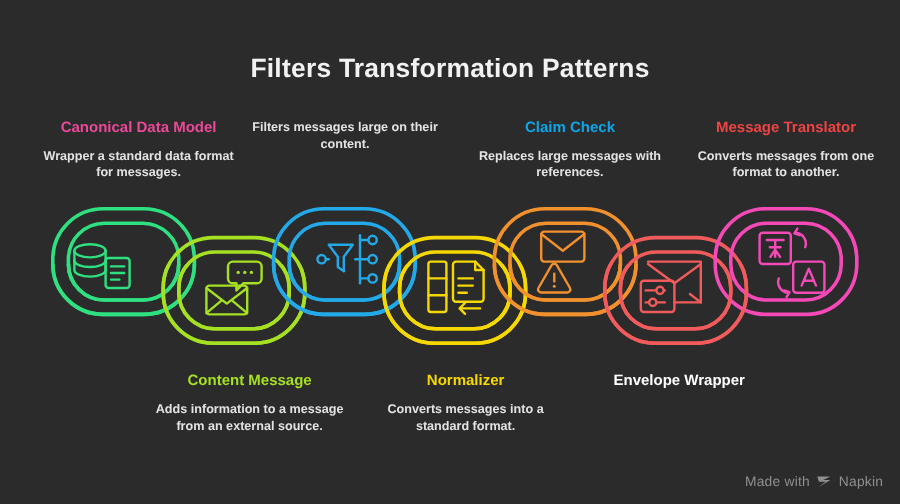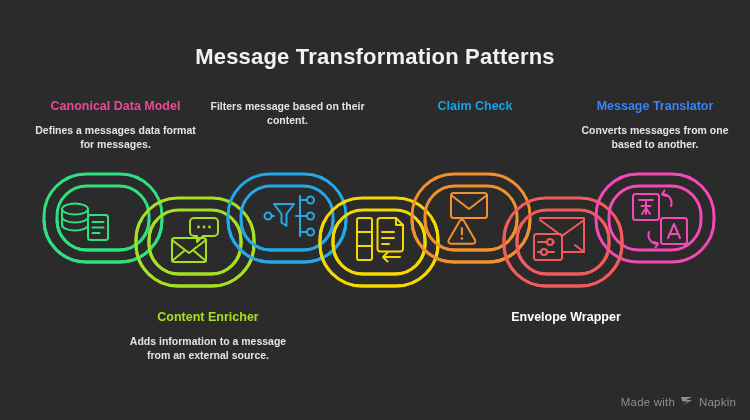--- a/index.html
+++ b/index.html
@@ -87,45 +87,50 @@
     color: #8f8f8f;
     letter-spacing: 0.2px;
   }
   #watermark .wm-logo { display: block; }
 </style>
 </head>
 <body>
 
 <div id="canvas">
 
-  <div id="page-title">Message Transformation Patterns</div>
+  <div id="page-title">Filters Transformation Patterns</div>
 
   <div class="caption" id="cap-canonical-data-model">
     <div class="cap-title" style="color:#ec4899">Canonical Data Model</div>
-    <div class="cap-desc">Defines a messages data format for messages.</div>
+    <div class="cap-desc">Wrapper a standard data format for messages.</div>
   </div>
 
   <div class="caption" id="cap-content-filter">
-    <div class="cap-desc">Filters message based on their content.</div>
+    <div class="cap-desc">Filters messages large on their content.</div>
   </div>
 
   <div class="caption" id="cap-claim-check">
     <div class="cap-title" style="color:#0ea5e9">Claim Check</div>
+    <div class="cap-desc">Replaces large messages with references.</div>
   </div>
 
   <div class="caption" id="cap-message-translator">
-    <div class="cap-title" style="color:#3b82f6">Message Translator</div>
-    <div class="cap-desc">Converts messages from one based to another.</div>
+    <div class="cap-title" style="color:#ef4444">Message Translator</div>
+    <div class="cap-desc">Converts messages from one format to another.</div>
   </div>
 
   <div class="caption" id="cap-content-enricher">
-    <div class="cap-title" style="color:#a6e022">Content Enricher</div>
+    <div class="cap-title" style="color:#a6e022">Content Message</div>
     <div class="cap-desc">Adds information to a message from an external source.</div>
   </div>
 
+  <div class="caption" id="cap-normalizer">
+    <div class="cap-title" style="color:#f5d800">Normalizer</div>
+    <div class="cap-desc">Converts messages into a standard format.</div>
+  </div>
 
   <div class="caption" id="cap-envelope-wrapper">
     <div class="cap-title" style="color:#ffffff">Envelope Wrapper</div>
   </div>
 
   <svg id="chain" viewBox="0 0 750 140" width="750" height="140">
     <defs>
 
       <clipPath id="clip-bottomhalf-1">
           <rect x="0" y="60" width="750" height="200"></rect>

